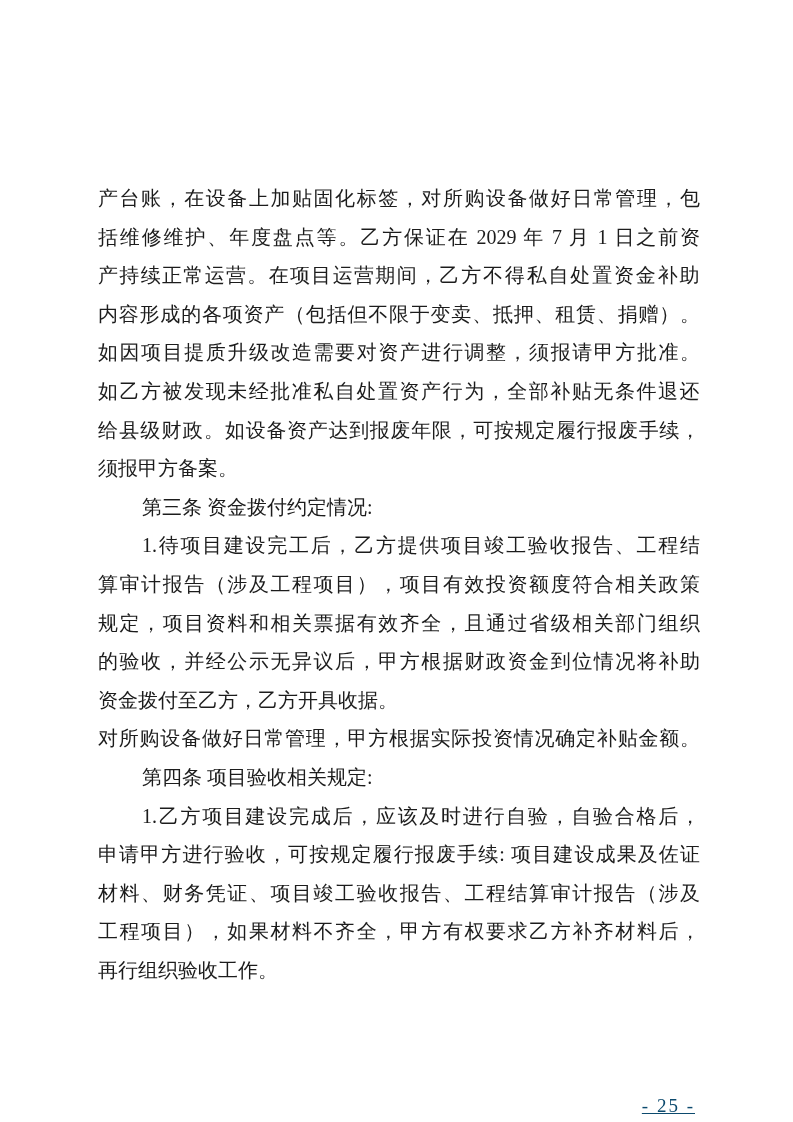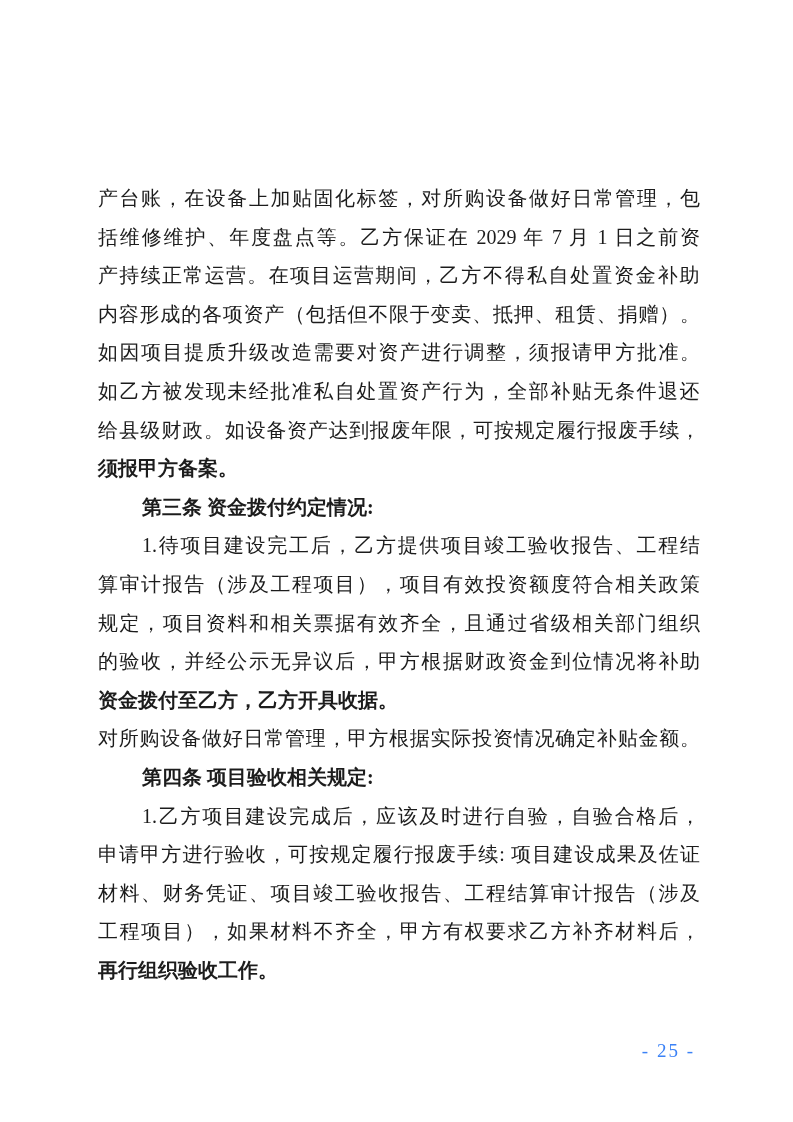--- a/index.html
+++ b/index.html
@@ -30,36 +30,36 @@
     line-height: 38.6px;
     white-space: pre-wrap;
   }
   .line.j {
     text-align: justify;
     text-align-last: justify;
   }
   .line.l {
     text-align: left;
     text-align-last: left;
-    font-weight: bold;
   }
   .line.indent {
     text-indent: 44px;
   }
   .seg.bold {
     font-weight: 400;
     letter-spacing: 0.5px;
   }
   .page-number {
     position: absolute;
-    top: 1040px;
+    top: 1095px;
     right: 98px;
     font-size: 19px;
     letter-spacing: 2px;
-    color: #3b82f6;
+    color: #0c4a6e;
+    text-decoration: underline;
   }
 </style>
 </head>
 <body>
 
 <div class="page">
   <div class="text-block">
 
     <div class="line j"><span class="seg">产台账，在设备上加贴固化标签，对所购设备做好日常管理，包</span></div>
 

